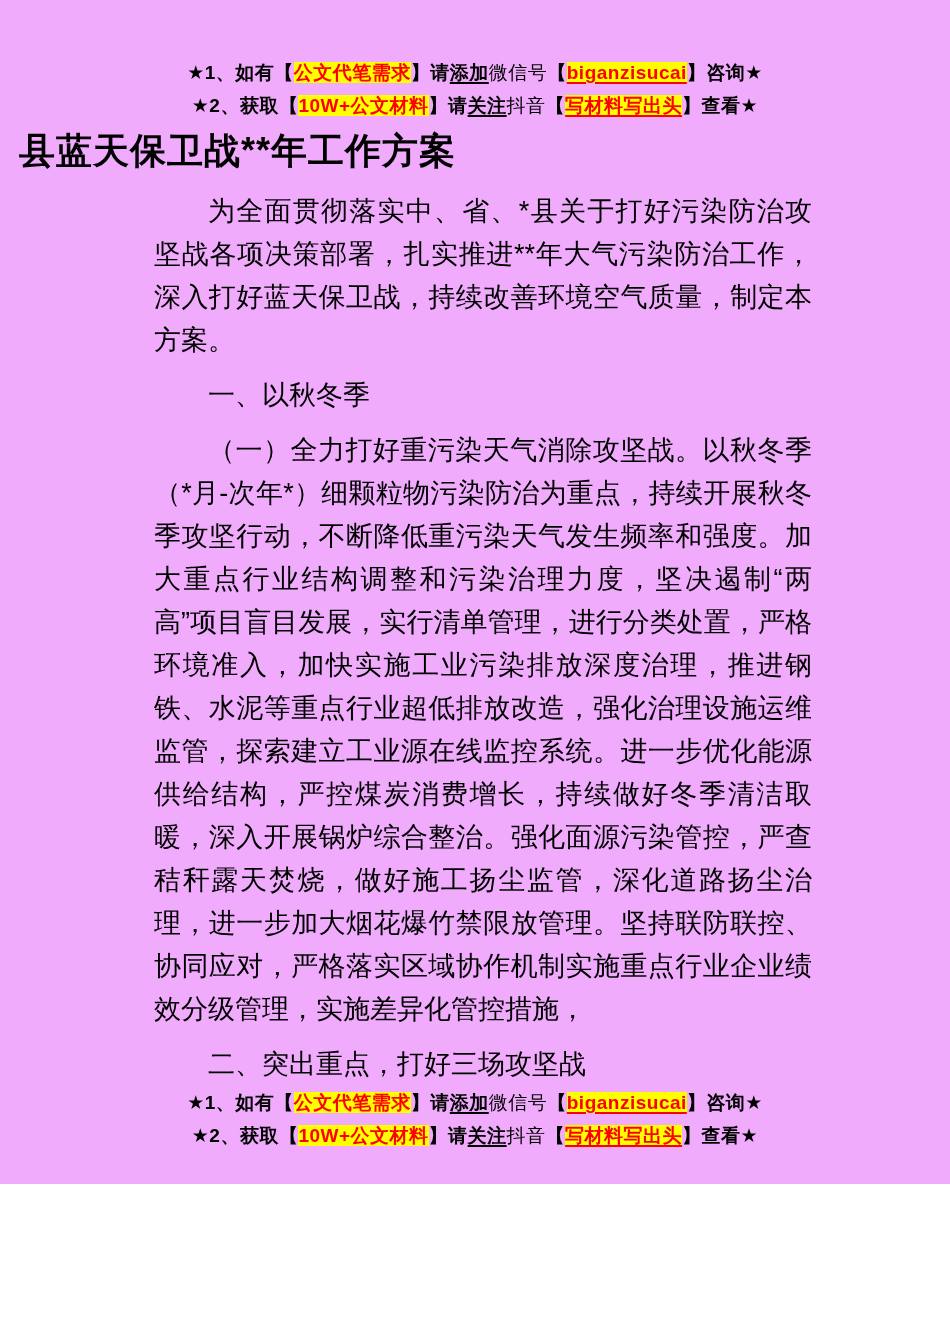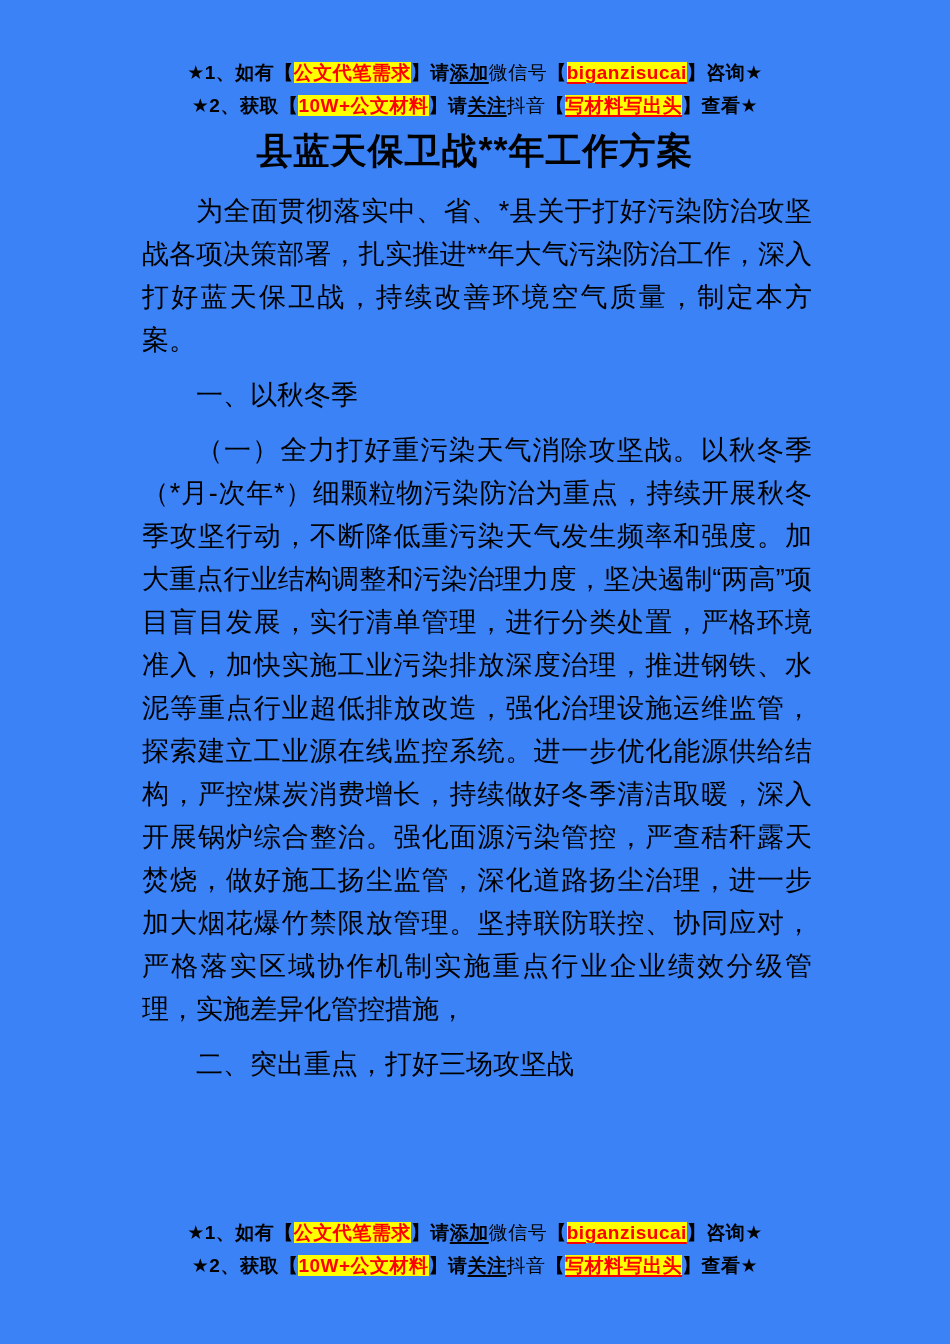--- a/index.html
+++ b/index.html
@@ -1,37 +1,37 @@
 <!DOCTYPE html>
 <html><head>
 <meta charset="utf-8">
 <style>
   html,body{margin:0;padding:0;background:#ffffff;}
   .page{
-    width:950px;height:1344px;background:#3b82f6;color:#000;
+    width:950px;height:1184px;background:#f0abfc;color:#000;
     font-family:"Liberation Sans","DejaVu Sans",sans-serif;
     display:flex;flex-direction:column;box-sizing:border-box;
     overflow:hidden;
   }
   
   .banner{text-align:center;font-size:19px;line-height:33px;font-weight:bold;letter-spacing:.5px;}
   .banner-top{margin-top:56px;}
   .banner-bottom{margin-top:auto;margin-bottom:62px;}
   .bn{font-weight:400;}
   .rd{color:#ff0000;}
   .hl{background:#ffff00;}
   .un{text-decoration:underline;text-decoration-thickness:2px;text-underline-offset:3px;}
   
   .doc-title{
-    text-align:center;font-weight:bold;font-size:36px;line-height:54px;
-    margin-top:2px;letter-spacing:1px;
+    text-align:left;font-weight:bold;font-size:36px;line-height:54px;
+    margin-top:2px;letter-spacing:1px;margin-left:19px;
   }
   
   .doc-body{padding:0 138px;font-size:27px;line-height:43px;}
-  .block{margin:12px 0 0 4px;text-indent:2em;text-align:justify;text-justify:inter-character;}
+  .block{margin:12px 0 0 16px;text-indent:2em;text-align:justify;text-justify:inter-character;}
   .block.first{margin-top:12px;}
   .heading{font-weight:400;}
 </style>
 </head>
 <body>
 
 <div class="page">
 
   <div class="banner banner-top">
     <div><span>★1、如有【</span><span class="rd hl">公文代笔需求</span><span>】请</span><span class="un">添加</span><span class="bn">微信号</span><span>【</span><span class="rd hl un">biganzisucai</span><span>】咨询★</span></div>

